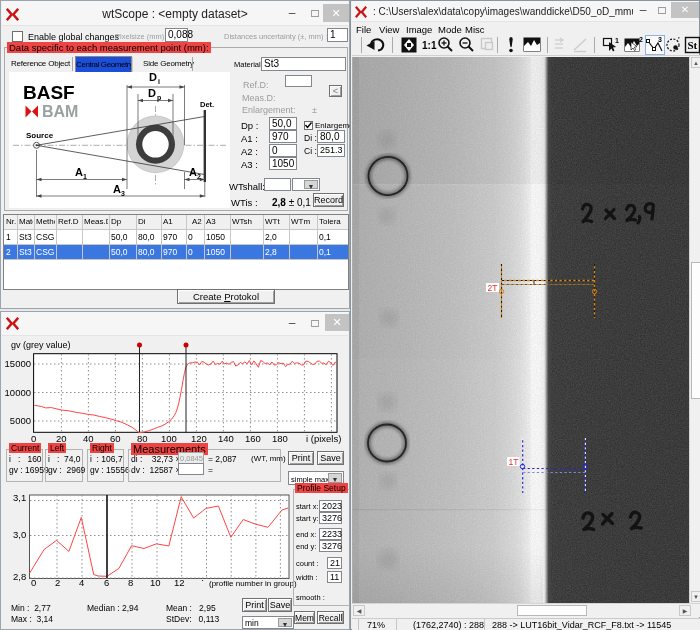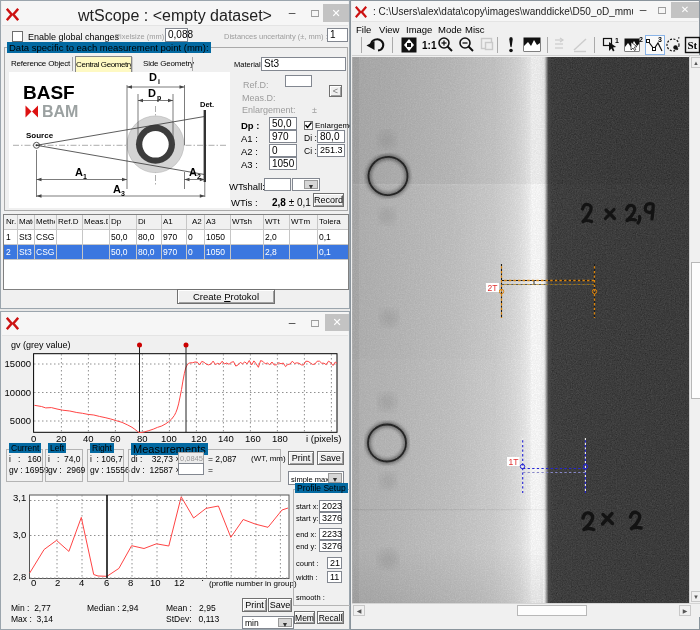--- a/index.html
+++ b/index.html
@@ -1,25 +1,25 @@
 <!DOCTYPE html>
 <html><head><meta charset="utf-8"><style>
 *{margin:0;padding:0;box-sizing:border-box}
 body{width:700px;height:630px;overflow:hidden;font-family:"Liberation Sans",sans-serif;font-size:10px;color:#000;background:#e8e8e8}
 .abs{position:absolute}
 .win{position:absolute;background:#f0f0f0;border:1px solid #9ba5ad}
 .tbar{position:absolute;left:1px;right:1px;top:0;background:#f6f6f6;border-bottom:1px solid #e4e4e4}
-.ttext{position:absolute;width:100%;text-align:center;font-size:16px;color:#222}
+.ttext{position:absolute;width:100%;text-align:center;font-size:12px;color:#222}
 .wbtn{position:absolute;font-size:12px;color:#444;text-align:center}
 .closeb{position:absolute;background:#c3c3c3;color:#fff;text-align:center}
 .tb{position:absolute;background:#fff;border:1px solid #828790;font-size:10px;padding:0 2px;line-height:11px}
 .gray{color:#9c9c9c}
 .btn{position:absolute;background:#f0f0f0;border:1px solid #707070;box-shadow:inset 1px 1px 0 #fff,inset -1px -1px 0 #a0a0a0;text-align:center;font-size:10px}
 .gb{position:absolute;border:1px solid #b4b4b4}
-.gbl{position:absolute;top:-7px;left:4px;background:#0369a1;padding:0 2px;font-size:10px;white-space:nowrap}
+.gbl{position:absolute;top:-7px;left:4px;background:#ef4444;padding:0 2px;font-size:10px;white-space:nowrap}
 .cb{position:absolute;width:11px;height:11px;background:#fff;border:1px solid #6d6d6d}
 .lbl{position:absolute;white-space:nowrap}
 .s10{font-size:9px}.s9{font-size:8.5px}
 .combo{position:absolute;background:#fff;border:1px solid #828790}
 .carr{position:absolute;right:1px;top:1px;bottom:1px;width:14px;background:#d6d6d6;border:1px solid #999;text-align:center;font-size:7px;line-height:11px;color:#333}
 </style></head><body>
 
 <div class="win" style="left:0;top:0;width:350px;height:309px">
  <div class="tbar" style="height:25px"></div>
  <svg class="abs" style="left:5px;top:7px" width="13" height="13" viewBox="0 0 16 16">
@@ -36,21 +36,21 @@
  <div class="tb" style="left:164px;top:27px;width:23px;height:14px">0,088</div>
  <div class="lbl gray" style="left:223px;top:31px;font-size:7.5px">Distances uncertainty (±, mm) :</div>
  <div class="tb" style="left:326px;top:27px;width:21px;height:14px">1</div>
 
  <div class="gb" style="left:3px;top:46px;width:344px;height:164px;border-color:#aaa">
    <div class="gbl" style="top:-6px;left:2px;font-size:9.5px">Data specific to each measurement point (mm):</div>
  </div>
 
  <div class="lbl" style="left:10px;top:58px;font-size:8px;letter-spacing:-0.2px">Reference Object</div>
  <div class="abs" style="left:71px;top:56px;width:1px;height:14px;background:#a8a8a8"></div>
- <div class="abs" style="left:74px;top:55px;width:57px;height:17px;border:1px solid #888;background:#fef9c3;text-align:center;font-size:8px;letter-spacing:-0.4px;padding-top:3px;box-shadow:1px 1px 0 #ccc;overflow:hidden;white-space:nowrap">Central Geometry</div>
+ <div class="abs" style="left:74px;top:55px;width:57px;height:17px;border:1px solid #888;background:#1d4ed8;text-align:center;font-size:8px;letter-spacing:-0.4px;padding-top:3px;box-shadow:1px 1px 0 #ccc;overflow:hidden;white-space:nowrap">Central Geometry</div>
  <div class="lbl" style="left:142px;top:58px;font-size:8px;letter-spacing:-0.2px">Side Geometry</div>
  <div class="abs" style="left:191px;top:56px;width:1px;height:14px;background:#a8a8a8"></div>
  <div class="lbl" style="left:233px;top:59px;font-size:7.5px">Material:</div>
  <div class="tb" style="left:260px;top:56px;width:85px;height:14px">St3</div>
 
  <div class="abs" style="left:8px;top:71px;width:221px;height:136px;background:#fff"></div>
  <svg class="abs" style="left:8px;top:71px" width="221" height="136" viewBox="0 0 221 136">
 
   <text x="14" y="27" font-family="Liberation Sans" font-size="19" font-weight="bold" letter-spacing="0">BASF</text>
   <rect x="16" y="33" width="13" height="13" fill="#fff"></rect>
@@ -99,21 +99,21 @@
       <text x="112" y="124" font-size="7" font-weight="bold">3</text>
  </svg>
 
  <div class="lbl gray" style="left:242px;top:79px;font-size:9px">Ref.D:</div>
  <div class="tb" style="left:284px;top:74px;width:27px;height:12px"></div>
  <div class="btn" style="left:328px;top:84px;width:13px;height:12px;font-size:9px;color:#777;line-height:10px">&lt;</div>
  <div class="lbl gray" style="left:241px;top:92px;font-size:9px">Meas.D:</div>
  <div class="lbl gray" style="left:241px;top:104px;font-size:9px">Enlargement:</div>
  <div class="lbl gray" style="left:311px;top:104px;font-size:9px">±</div>
 
- <div class="lbl" style="left:240px;top:119px;font-size:9.5px;font-weight:bold">Dp :</div>
+ <div class="lbl" style="left:240px;top:119px;font-size:9.5px;font-weight:normal">Dp :</div>
  <div class="tb" style="left:268px;top:116px;width:28px;height:13px">50,0</div>
  <div class="cb" style="left:303px;top:120px;width:9px;height:9px"></div>
  <svg class="abs" style="left:303px;top:120px" width="9" height="9">
       <path d="M1.5 4 L3.5 6.5 L7.5 1.5" stroke="#000" stroke-width="1.4" fill="none"></path>
     </svg>
  <div class="lbl" style="left:314px;top:120px;font-size:8px">Enlargement</div>
 
  <div class="lbl" style="left:240px;top:132px;font-size:9.5px">A1 :</div>
  <div class="tb" style="left:268px;top:129px;width:28px;height:13px">970</div>
  <div class="lbl" style="left:303px;top:132px;font-size:8.5px">Di :</div>
@@ -532,13 +532,21 @@
    <div class="abs" style="left:1px;top:206px;width:10px;height:137px;background:#fdfdfd;border:1px solid #b8b8b8"></div>
    <div class="abs" style="left:1px;top:535px;width:10px;height:11px;font-size:6px;text-align:center;line-height:11px;color:#555;background:#f0f0f0;border:1px solid #c8c8c8">▼</div>
  </div>
 
  <div class="abs" style="left:1px;top:602px;width:348px;height:14px;background:#f0f0f0;border-top:1px solid #d5d5d5">
    <div class="abs" style="left:1px;top:1px;width:12px;height:11px;font-size:6px;text-align:center;line-height:11px;color:#555;background:#f0f0f0;border:1px solid #c8c8c8">◀</div>
    <div class="abs" style="left:165px;top:1px;width:70px;height:11px;background:#fdfdfd;border:1px solid #b8b8b8"></div>
    <div class="abs" style="left:327px;top:1px;width:12px;height:11px;font-size:6px;text-align:center;line-height:11px;color:#555;background:#f0f0f0;border:1px solid #c8c8c8">▶</div>
  </div>
 
+ <div class="abs" style="left:1px;top:617px;width:348px;height:12px;background:#f0f0f0;border-top:1px solid #cacaca;font-size:9px">
+   <div class="abs" style="left:6px;top:0;height:11px;border-right:1px solid #c6c6c6;width:0"></div>
+   <div class="lbl" style="left:15px;top:1px;font-size:9px">71%</div>
+   <div class="abs" style="left:44px;top:0;height:11px;border-right:1px solid #c6c6c6;width:0"></div>
+   <div class="lbl" style="left:61px;top:1px;font-size:9px">(1762,2740) :  288</div>
+   <div class="abs" style="left:132px;top:0;height:11px;border-right:1px solid #c6c6c6;width:0"></div>
+   <div class="lbl" style="left:140px;top:1px;font-size:9px">288 -&gt; LUT16bit_Vidar_RCF_F8.txt -&gt; 11545</div>
+ </div>
 </div>
 
 </body></html>

